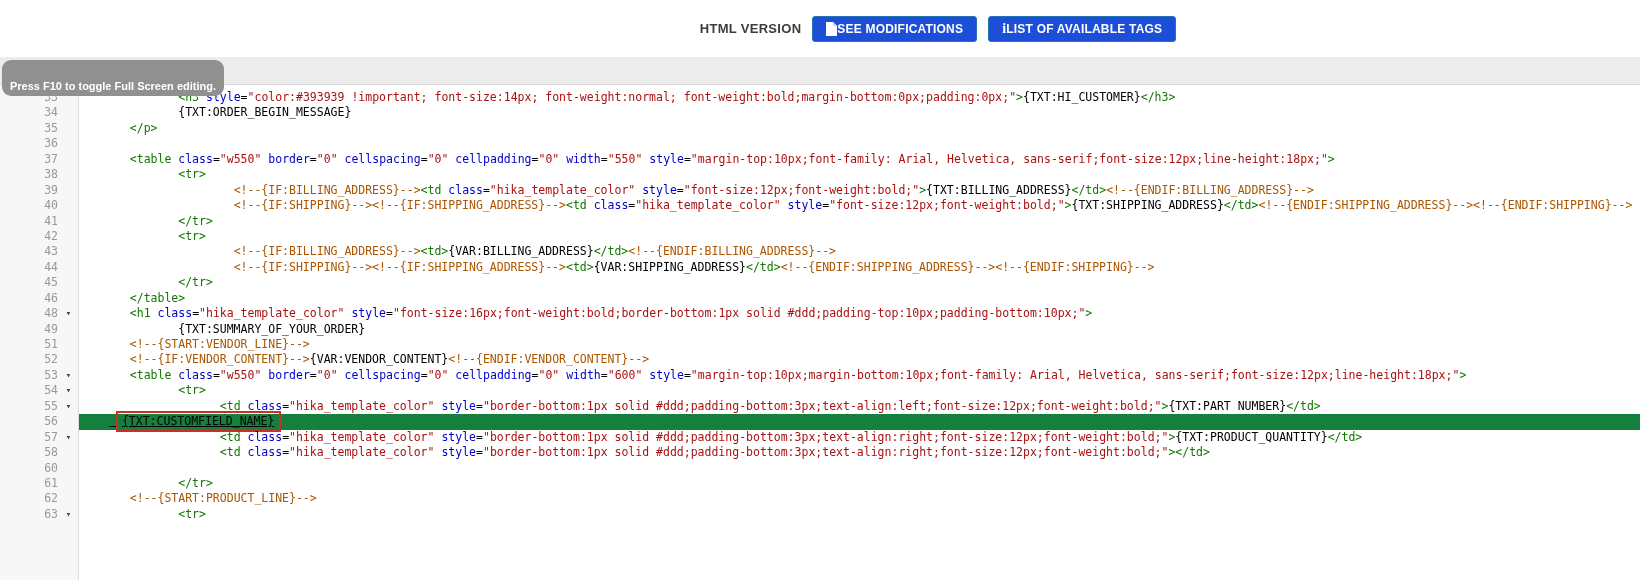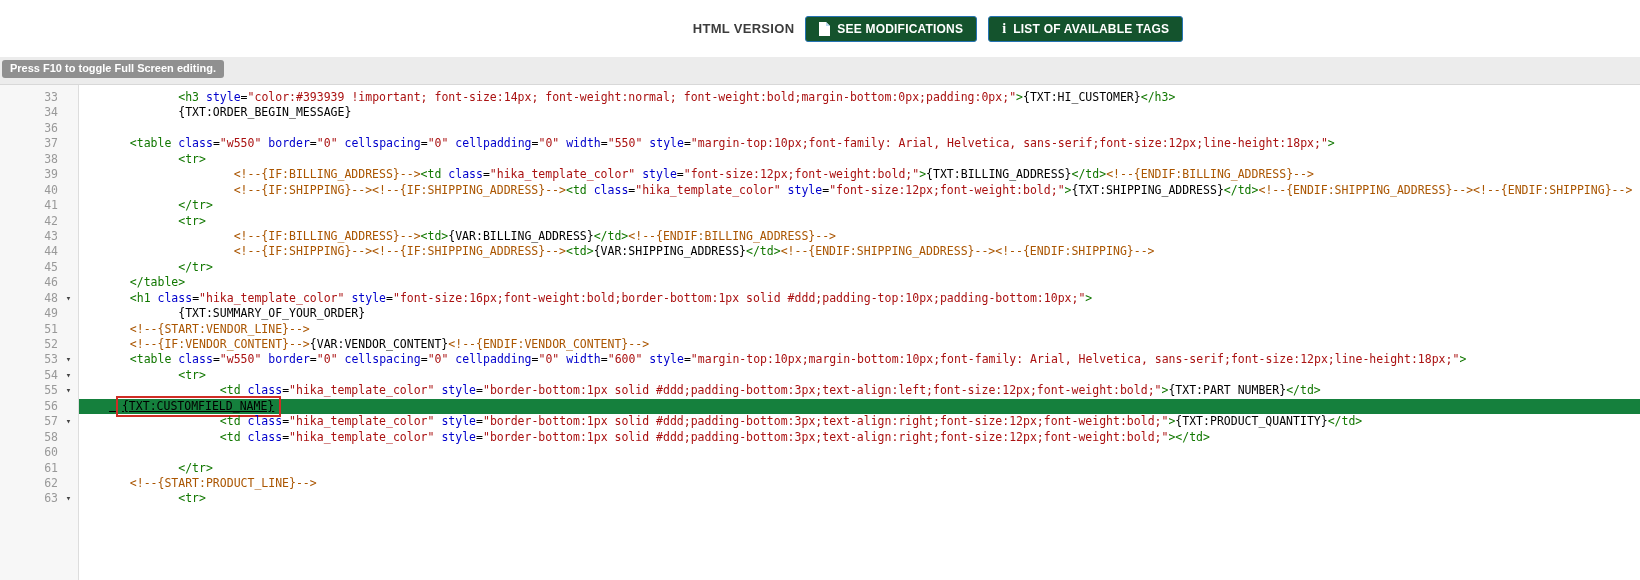--- a/index.html
+++ b/index.html
@@ -7,31 +7,31 @@
     width:1640px;height:580px;position:relative;overflow:hidden;
     background:#ececec;font-family:"Liberation Sans", sans-serif;
   }
   
   .topbar{
     height:57px;background:#ffffff;display:flex;align-items:center;justify-content:center;
   }
   .topbar-inner{display:flex;align-items:center;gap:11px;transform:translateX(118px);}
   .version-label{font-weight:bold;font-size:13px;color:#3c3c3c;letter-spacing:.3px;}
   .btn{
-    background:#14532d;border:1px solid #2673b3;color:#fff;font-weight:bold;
+    background:#1d4ed8;border:1px solid #2673b3;color:#fff;font-weight:bold;
     font-size:12px;letter-spacing:.2px;padding:5px 13px;border-radius:3px;
-    display:flex;align-items:flex-start;gap:7px;cursor:pointer;height:26px;box-sizing:border-box;
+    display:flex;align-items:flex-start;cursor:pointer;height:26px;box-sizing:border-box;
     font-family:"Liberation Sans", sans-serif;
   }
   .btn .ico{display:inline-flex;align-items:center;}
   .info-glyph{font-family:"Liberation Serif", serif;font-weight:900;font-size:14px;line-height:1;}
   
   .fs-tooltip{
     position:absolute;top:60px;left:2px;background:#909090;color:#fff;
-    font-size:11px;font-weight:bold;padding:2px 8px 4px 8px;border-radius:3px;z-index:5;
+    font-size:11px;font-weight:bold;padding:20px 8px 4px 8px;border-radius:9px;z-index:5;
   }
   
   .editor{
     position:absolute;top:84px;left:0;right:0;bottom:0;background:#ffffff;
     border-top:1px solid #d8d8d8;
     font-family:"DejaVu Sans Mono", monospace;font-size:11.5px;line-height:15.45px;
     overflow:hidden;
   }
   .gutter-bg{
     position:absolute;left:0;top:0;bottom:0;width:78px;
@@ -72,20 +72,21 @@
   </div>
 </div>
 
 <div class="fs-tooltip">Press F10 to toggle Full Screen editing.</div>
 
 <div class="editor">
   <div class="gutter-bg"></div>
   <div class="code-area">
       <div class="cm-line"><span class="gut"><span class="num">33</span><span class="fold"></span></span><span class="code"><span>          </span><span class="tok-tag">&lt;h3</span><span> </span><span class="tok-attr">style</span><span>=</span><span class="tok-str">"color:#393939 !important; font-size:14px; font-weight:normal; font-weight:bold;margin-bottom:0px;padding:0px;"</span><span class="tok-tag">&gt;</span><span>{TXT:HI_CUSTOMER}</span><span class="tok-tag">&lt;/h3&gt;</span></span></div>
       <div class="cm-line"><span class="gut"><span class="num">34</span><span class="fold"></span></span><span class="code"><span>          {TXT:ORDER_BEGIN_MESSAGE}</span></span></div>
+      <div class="cm-line"><span class="gut"><span class="num">35</span><span class="fold"></span></span><span class="code"><span>   </span><span class="tok-tag">&lt;/p&gt;</span></span></div>
       <div class="cm-line"><span class="gut"><span class="num">36</span><span class="fold"></span></span><span class="code"></span></div>
       <div class="cm-line"><span class="gut"><span class="num">37</span><span class="fold"></span></span><span class="code"><span>   </span><span class="tok-tag">&lt;table</span><span> </span><span class="tok-attr">class</span><span>=</span><span class="tok-str">"w550"</span><span> </span><span class="tok-attr">border</span><span>=</span><span class="tok-str">"0"</span><span> </span><span class="tok-attr">cellspacing</span><span>=</span><span class="tok-str">"0"</span><span> </span><span class="tok-attr">cellpadding</span><span>=</span><span class="tok-str">"0"</span><span> </span><span class="tok-attr">width</span><span>=</span><span class="tok-str">"550"</span><span> </span><span class="tok-attr">style</span><span>=</span><span class="tok-str">"margin-top:10px;font-family: Arial, Helvetica, sans-serif;font-size:12px;line-height:18px;"</span><span class="tok-tag">&gt;</span></span></div>
       <div class="cm-line"><span class="gut"><span class="num">38</span><span class="fold"></span></span><span class="code"><span>          </span><span class="tok-tag">&lt;tr&gt;</span></span></div>
       <div class="cm-line"><span class="gut"><span class="num">39</span><span class="fold"></span></span><span class="code"><span>                  </span><span class="tok-com">&lt;!--{IF:BILLING_ADDRESS}--&gt;</span><span class="tok-tag">&lt;td</span><span> </span><span class="tok-attr">class</span><span>=</span><span class="tok-str">"hika_template_color"</span><span> </span><span class="tok-attr">style</span><span>=</span><span class="tok-str">"font-size:12px;font-weight:bold;"</span><span class="tok-tag">&gt;</span><span>{TXT:BILLING_ADDRESS}</span><span class="tok-tag">&lt;/td&gt;</span><span class="tok-com">&lt;!--{ENDIF:BILLING_ADDRESS}--&gt;</span></span></div>
       <div class="cm-line"><span class="gut"><span class="num">40</span><span class="fold"></span></span><span class="code"><span>                  </span><span class="tok-com">&lt;!--{IF:SHIPPING}--&gt;&lt;!--{IF:SHIPPING_ADDRESS}--&gt;</span><span class="tok-tag">&lt;td</span><span> </span><span class="tok-attr">class</span><span>=</span><span class="tok-str">"hika_template_color"</span><span> </span><span class="tok-attr">style</span><span>=</span><span class="tok-str">"font-size:12px;font-weight:bold;"</span><span class="tok-tag">&gt;</span><span>{TXT:SHIPPING_ADDRESS}</span><span class="tok-tag">&lt;/td&gt;</span><span class="tok-com">&lt;!--{ENDIF:SHIPPING_ADDRESS}--&gt;&lt;!--{ENDIF:SHIPPING}--&gt;</span></span></div>
       <div class="cm-line"><span class="gut"><span class="num">41</span><span class="fold"></span></span><span class="code"><span>          </span><span class="tok-tag">&lt;/tr&gt;</span></span></div>
       <div class="cm-line"><span class="gut"><span class="num">42</span><span class="fold"></span></span><span class="code"><span>          </span><span class="tok-tag">&lt;tr&gt;</span></span></div>
       <div class="cm-line"><span class="gut"><span class="num">43</span><span class="fold"></span></span><span class="code"><span>                  </span><span class="tok-com">&lt;!--{IF:BILLING_ADDRESS}--&gt;</span><span class="tok-tag">&lt;td&gt;</span><span>{VAR:BILLING_ADDRESS}</span><span class="tok-tag">&lt;/td&gt;</span><span class="tok-com">&lt;!--{ENDIF:BILLING_ADDRESS}--&gt;</span></span></div>
       <div class="cm-line"><span class="gut"><span class="num">44</span><span class="fold"></span></span><span class="code"><span>                  </span><span class="tok-com">&lt;!--{IF:SHIPPING}--&gt;&lt;!--{IF:SHIPPING_ADDRESS}--&gt;</span><span class="tok-tag">&lt;td&gt;</span><span>{VAR:SHIPPING_ADDRESS}</span><span class="tok-tag">&lt;/td&gt;</span><span class="tok-com">&lt;!--{ENDIF:SHIPPING_ADDRESS}--&gt;&lt;!--{ENDIF:SHIPPING}--&gt;</span></span></div>
       <div class="cm-line"><span class="gut"><span class="num">45</span><span class="fold"></span></span><span class="code"><span>          </span><span class="tok-tag">&lt;/tr&gt;</span></span></div>

